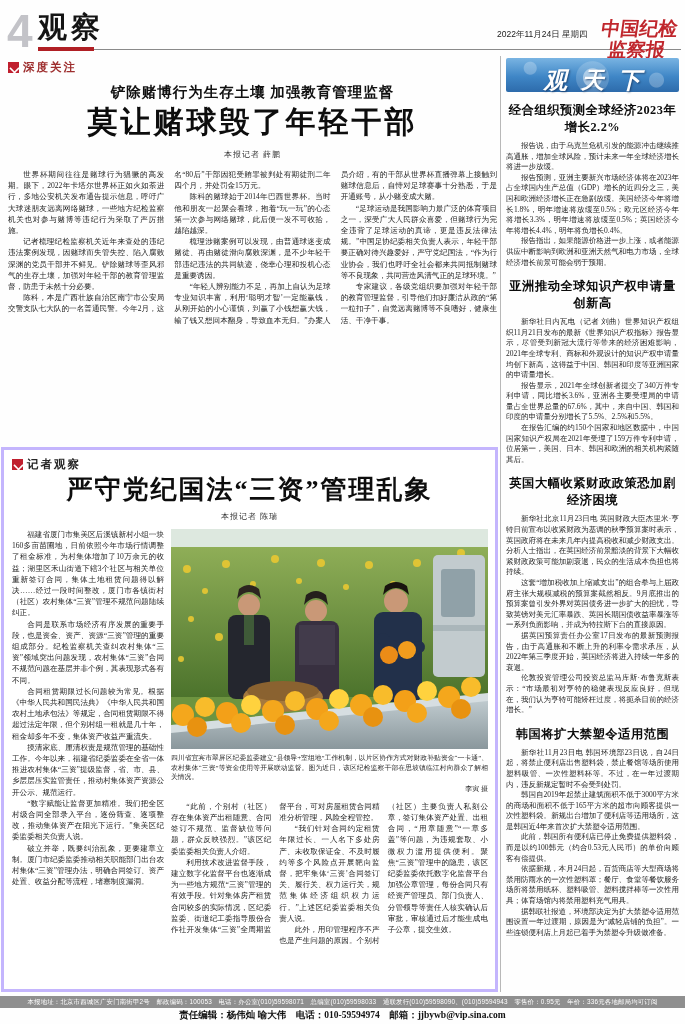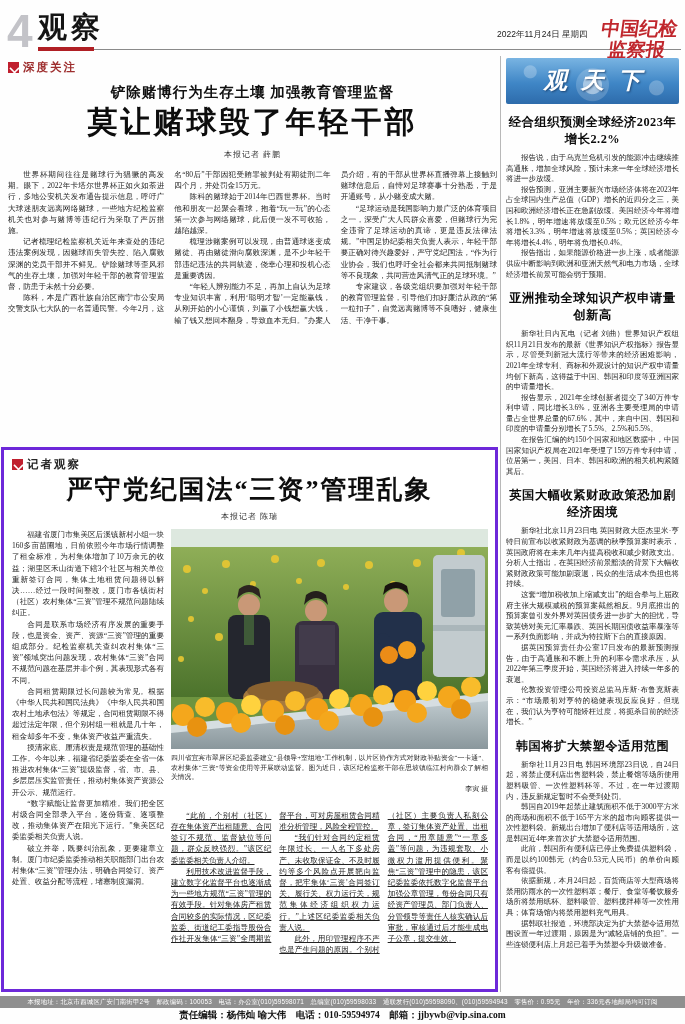--- a/index.html
+++ b/index.html
@@ -30,36 +30,36 @@
   .bodytext{font-size:7.6px;line-height:11.2px;text-align:justify;color:#232323;}
   .bodytext p{margin:0;text-indent:2em;}
   
   .top-article{position:absolute;left:8px;top:60px;width:489px;height:385px;}
   .top-article .kicker{margin-top:8px;}
   .top-article .headline{font-size:30px;letter-spacing:3px;margin-top:2px;}
   .top-article .byline{margin-top:6px;}
   .top-body{margin-top:9px;height:280px;overflow:hidden;column-count:3;column-gap:10px;}
   
   .featured{position:absolute;left:1px;top:447px;width:497px;height:545px;box-sizing:border-box;
-            border:3px solid #6d28d9;background:#fff;padding:7px 8px;}
+            border:3px solid #c4b5fd;background:#fff;padding:7px 8px;}
   .featured .kicker{font-size:13.5px;margin-top:5px;}
   .featured .headline{font-size:26px;letter-spacing:2px;margin-top:1px;}
   .featured .byline{margin-top:4px;}
   .feat-content{display:flex;gap:7px;margin-top:7px;}
   .feat-leftcol{width:152px;flex:0 0 152px;height:432px;overflow:hidden;}
   .feat-right{width:317px;flex:0 0 317px;}
   .photo{width:317px;height:220px;overflow:hidden;background:#6d9440;}
   .photo svg{display:block;}
   .caption{margin-top:4px;font-size:6.8px;line-height:9.6px;text-align:justify;color:#2a2a2a;}
   .credit{text-align:right;font-size:7px;color:#2a2a2a;margin-top:2px;}
-  .feat-bottom{margin-top:16px;height:158px;overflow:hidden;column-count:3;column-gap:8px;text-decoration:underline;}
+  .feat-bottom{margin-top:7px;height:158px;overflow:hidden;column-count:3;column-gap:8px;}
   
   .col-divider{position:absolute;left:500px;top:56px;width:1px;height:936px;background:#b8b8b8;}
   .world-col{position:absolute;left:506px;top:58px;width:173px;height:934px;overflow:hidden;}
-  .world-banner{height:46px;border-radius:2px;position:relative;
+  .world-banner{height:34px;border-radius:2px;position:relative;
       background:
         radial-gradient(circle at 50% 58%, rgba(255,255,255,.55) 0 9px, rgba(255,255,255,.18) 10px 16px, transparent 17px),
         radial-gradient(circle at 14% 30%, rgba(255,255,255,.25) 0 6px, transparent 7px),
         radial-gradient(circle at 87% 65%, rgba(255,255,255,.25) 0 7px, transparent 8px),
         linear-gradient(180deg,#79b4e2 0%,#3f86c6 55%,#2d6bab 100%);}
   .world-banner span{position:absolute;inset:0;text-align:center;line-height:46px;color:#fff;
         font-size:23px;font-weight:bold;letter-spacing:14px;text-indent:14px;
         font-style:italic;text-shadow:1px 1px 2px rgba(20,50,90,.7);}
   .world-article h3{margin:10px 0 5px 0;text-align:center;font-size:12.3px;letter-spacing:.5px;color:#0c0c0c;}
   .world-article .wbody{font-size:7.5px;line-height:10.6px;text-align:justify;color:#242424;}

